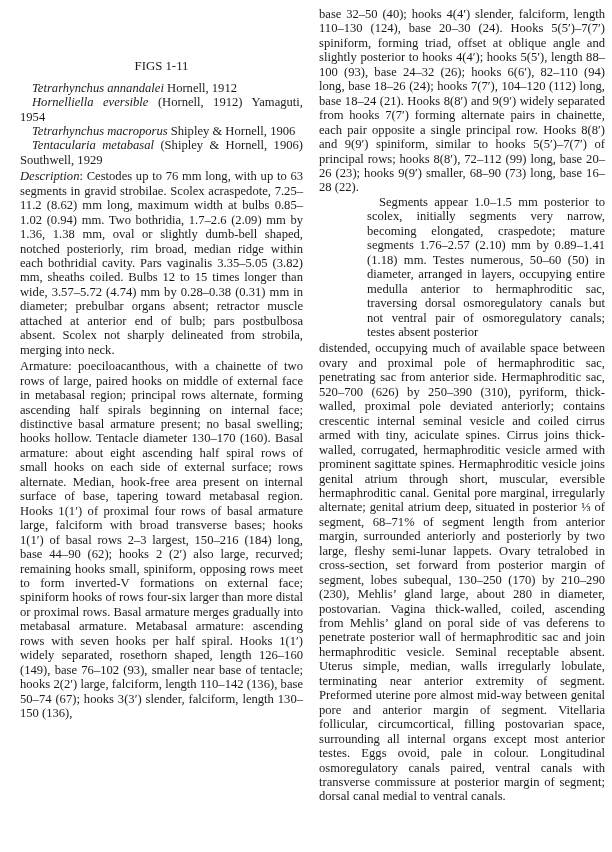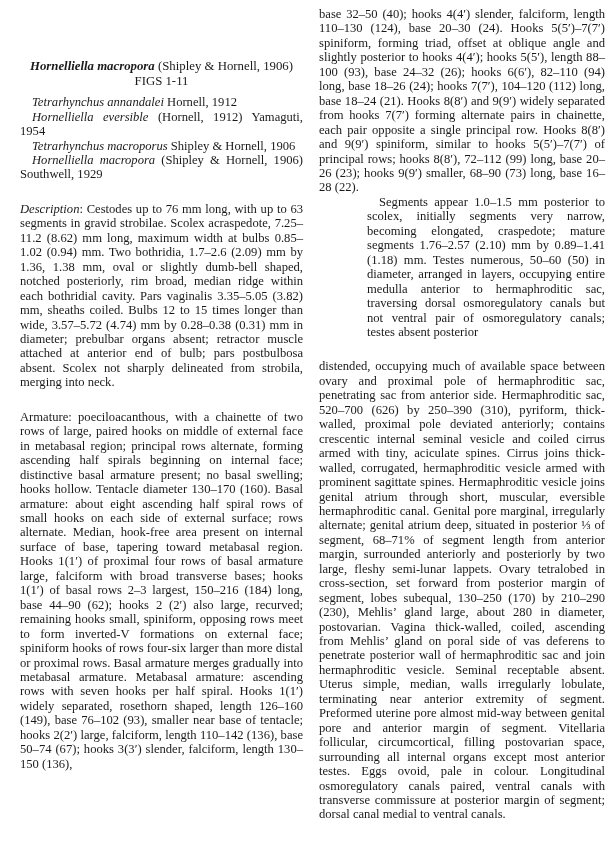--- a/index.html
+++ b/index.html
@@ -20,40 +20,37 @@
     margin-top: 59px;
     text-align: center;
     font-size: 12.8px;
     line-height: 14.6px;
   }
   .heading .genus { font-weight: bold; font-style: italic; }
   .synonyms { margin-top: 7px; }
   .syn { text-indent: 12px; text-align: justify; margin: 0; }
   .syn i { }
   p { margin: 0; }
-  .para { margin-top: 20px; }
+  .para { margin-top: 2px; }
   .indent { text-indent: 12px; margin-left: 48px; }
   .lbl { font-style: italic; }
 </style>
 </head>
 <body>
 
 <div class="col col-left">
   <div class="heading">
-    <div>
-      <span class="genus">Hornelliella macropora</span><span> (Shipley &amp; Hornell, 1906)</span>
-    </div>
     <div>FIGS 1-11</div>
   </div>
 
   <div class="synonyms">
     <p class="syn"><i>Tetrarhynchus annandalei</i><span> Hornell, 1912</span></p>
     <p class="syn"><i>Hornelliella eversible</i><span> (Hornell, 1912) Yamaguti, 1954</span></p>
     <p class="syn"><i>Tetrarhynchus macroporus</i><span> Shipley &amp; Hornell, 1906</span></p>
-    <p class="syn"><i>Hornelliella macropora</i><span> (Shipley &amp; Hornell, 1906) Southwell, 1929</span></p>
+    <p class="syn"><i>Tentacularia metabasal</i><span> (Shipley &amp; Hornell, 1906) Southwell, 1929</span></p>
   </div>
 
   <p class="para"><span class="lbl">Description</span><span>: Cestodes up to 76 mm long, with up to 63 segments in gravid strobilae. Scolex acraspedote, 7.25–11.2 (8.62) mm long, maximum width at bulbs 0.85–1.02 (0.94) mm. Two bothridia, 1.7–2.6 (2.09) mm by 1.36, 1.38 mm, oval or slightly dumb-bell shaped, notched posteriorly, rim broad, median ridge within each bothridial cavity. Pars vaginalis 3.35–5.05 (3.82) mm, sheaths coiled. Bulbs 12 to 15 times longer than wide, 3.57–5.72 (4.74) mm by 0.28–0.38 (0.31) mm in diameter; prebulbar organs absent; retractor muscle attached at anterior end of bulb; pars postbulbosa absent. Scolex not sharply delineated from strobila, merging into neck.</span></p>
 
   <p class="para">Armature: poeciloacanthous, with a chainette of two rows of large, paired hooks on middle of external face in metabasal region; principal rows alternate, forming ascending half spirals beginning on internal face; distinctive basal armature present; no basal swelling; hooks hollow. Tentacle diameter 130–170 (160). Basal armature: about eight ascending half spiral rows of small hooks on each side of external surface; rows alternate. Median, hook-free area present on internal surface of base, tapering toward metabasal region. Hooks 1(1′) of proximal four rows of basal armature large, falci­form with broad transverse bases; hooks 1(1′) of basal rows 2–3 largest, 150–216 (184) long, base 44–90 (62); hooks 2 (2′) also large, recurved; remaining hooks small, spiniform, opposing rows meet to form inverted-V formations on external face; spiniform hooks of rows four-six larger than more distal or proximal rows. Basal armature merges gradually into metabasal armature. Meta­basal armature: ascending rows with seven hooks per half spiral. Hooks 1(1′) widely separated, rose­thorn shaped, length 126–160 (149), base 76–102 (93), smaller near base of tentacle; hooks 2(2′) large, falciform, length 110–142 (136), base 50–74 (67); hooks 3(3′) slender, falciform, length 130–150 (136),</p>
 </div>
 
 <div class="col col-right">
   <p>base 32–50 (40); hooks 4(4′) slender, falciform, length 110–130 (124), base 20–30 (24). Hooks 5(5′)–7(7′) spiniform, forming triad, offset at oblique angle and slightly posterior to hooks 4(4′); hooks 5(5′), length 88–100 (93), base 24–32 (26); hooks 6(6′), 82–110 (94) long, base 18–26 (24); hooks 7(7′), 104–120 (112) long, base 18–24 (21). Hooks 8(8′) and 9(9′) widely separated from hooks 7(7′) forming alternate pairs in chainette, each pair opposite a single principal row. Hooks 8(8′) and 9(9′) spini­form, similar to hooks 5(5′)–7(7′) of principal rows; hooks 8(8′), 72–112 (99) long, base 20–26 (23); hooks 9(9′) smaller, 68–90 (73) long, base 16–28 (22).</p>
   <p class="indent">Segments appear 1.0–1.5 mm posterior to scolex, initially segments very narrow, becoming elongated, craspedote; mature segments 1.76–2.57 (2.10) mm by 0.89–1.41 (1.18) mm. Testes numerous, 50–60 (50) in diameter, arranged in layers, occupying entire medulla anterior to hermaphroditic sac, traversing dorsal osmoregulatory canals but not ventral pair of osmoregulatory canals; testes absent posterior</p>

